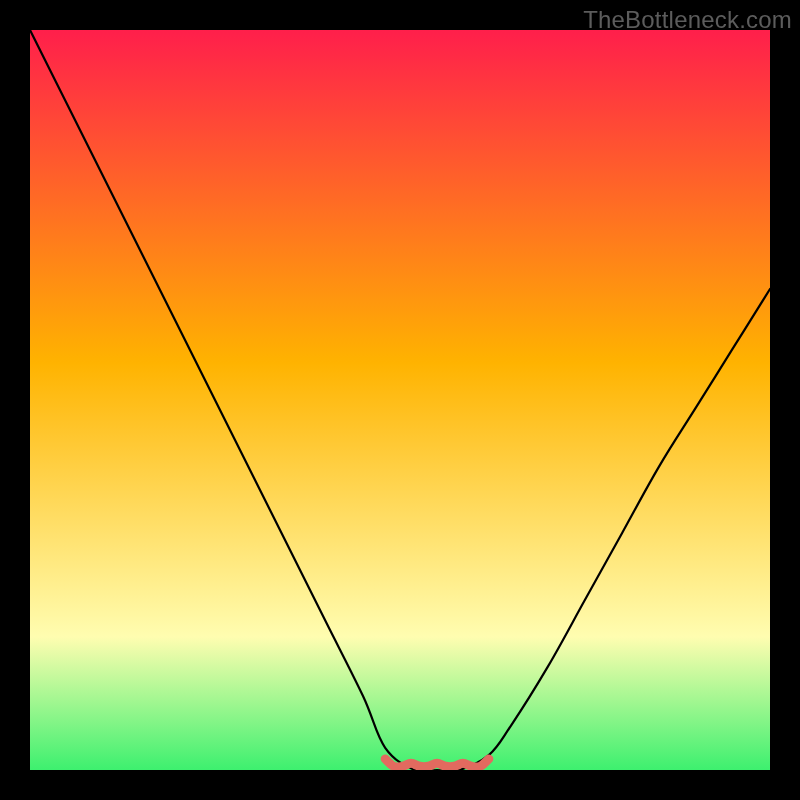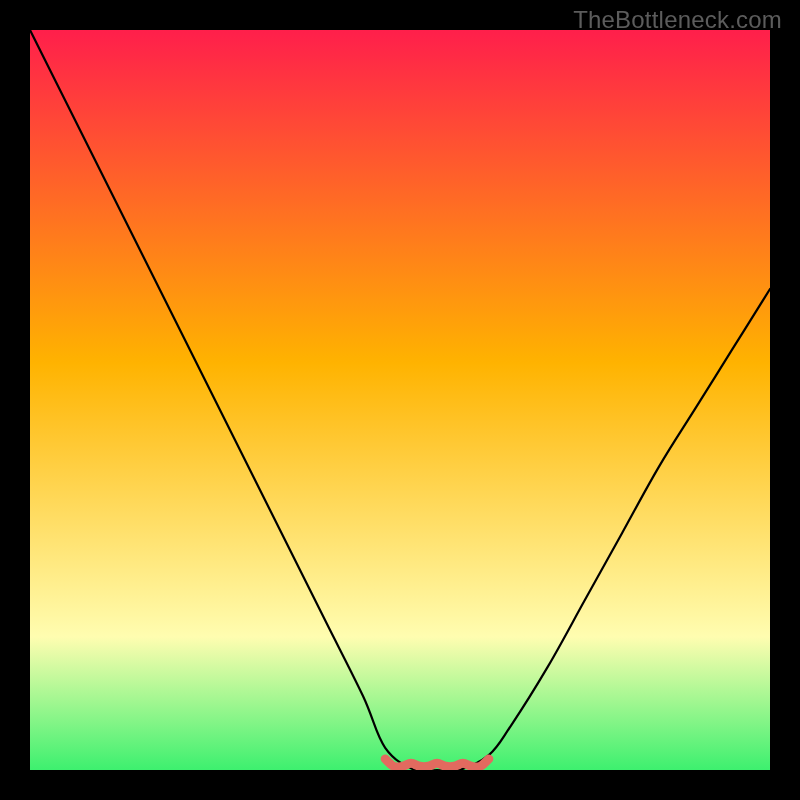--- a/index.html
+++ b/index.html
@@ -13,21 +13,21 @@
   }
   .frame {
     position: relative;
     width: 800px;
     height: 800px;
     background: #000;
   }
   .watermark {
     position: absolute;
     top: 6px;
-    right: 18px;
+    right: 8px;
     color: #5c5c5c;
     font-size: 24px;
     font-weight: 400;
     letter-spacing: 0.2px;
     z-index: 5;
     margin-left: 20px;
   }
   .plot-wrap {
     position: absolute;
     left: 30px;

